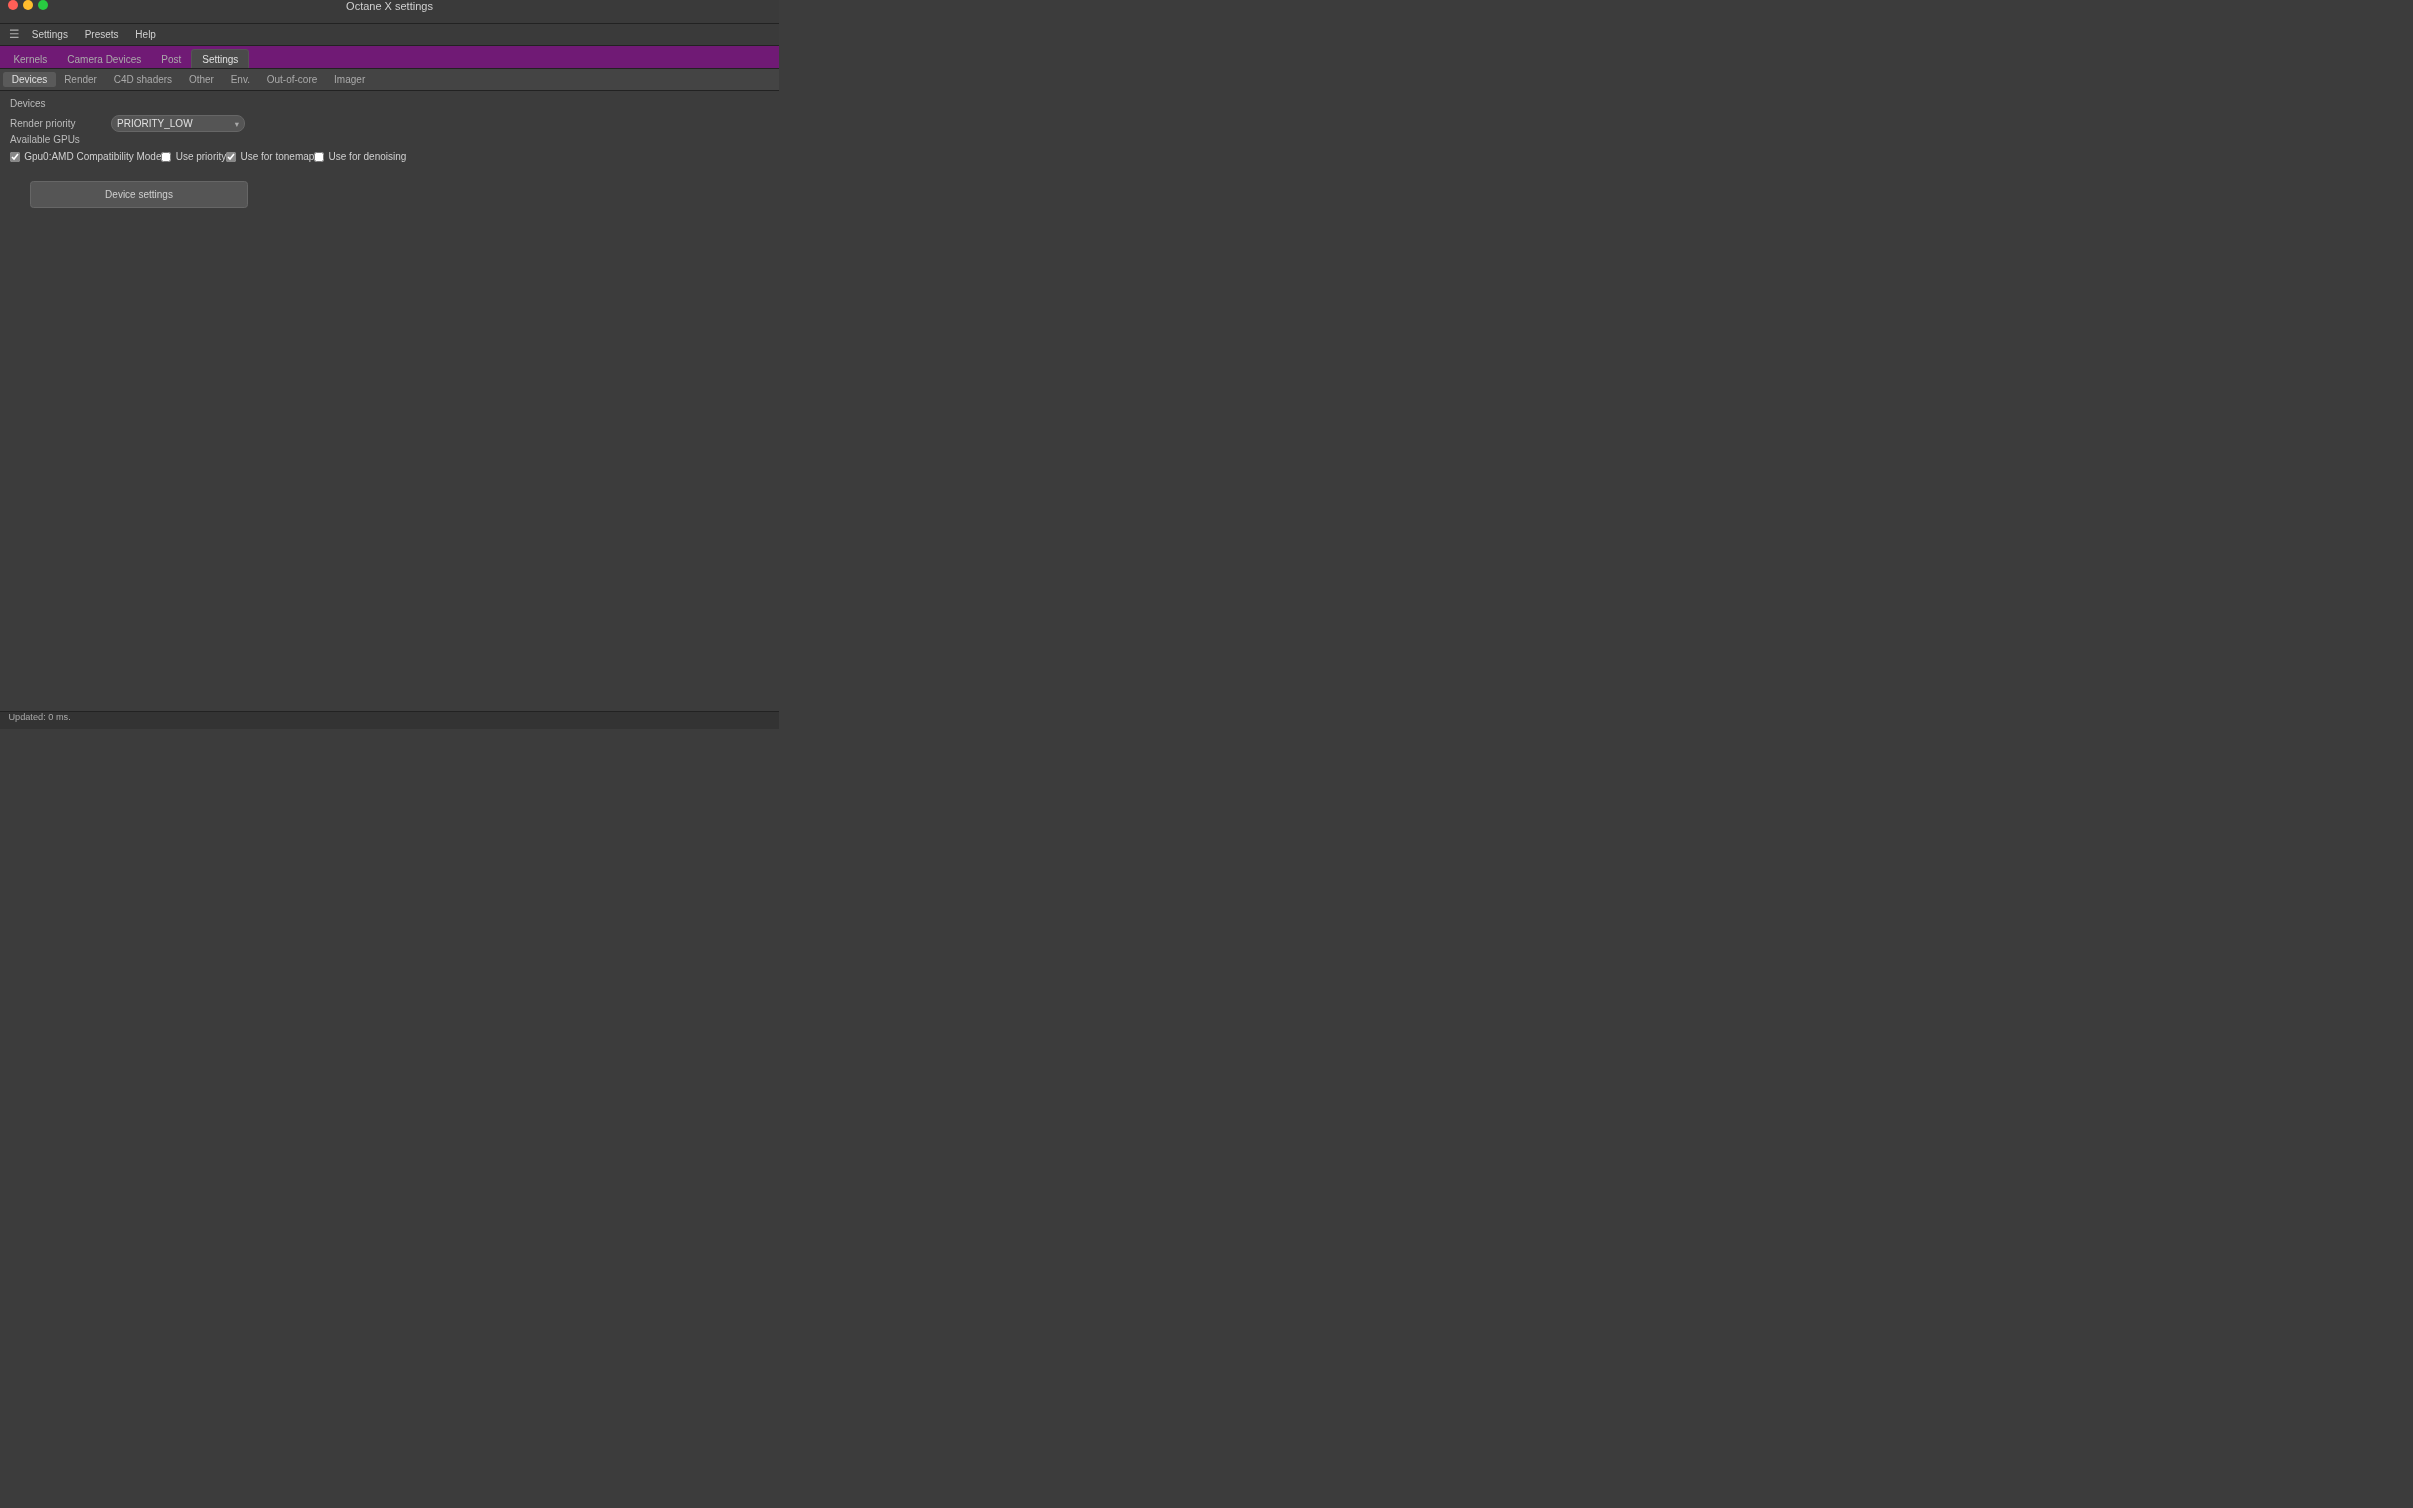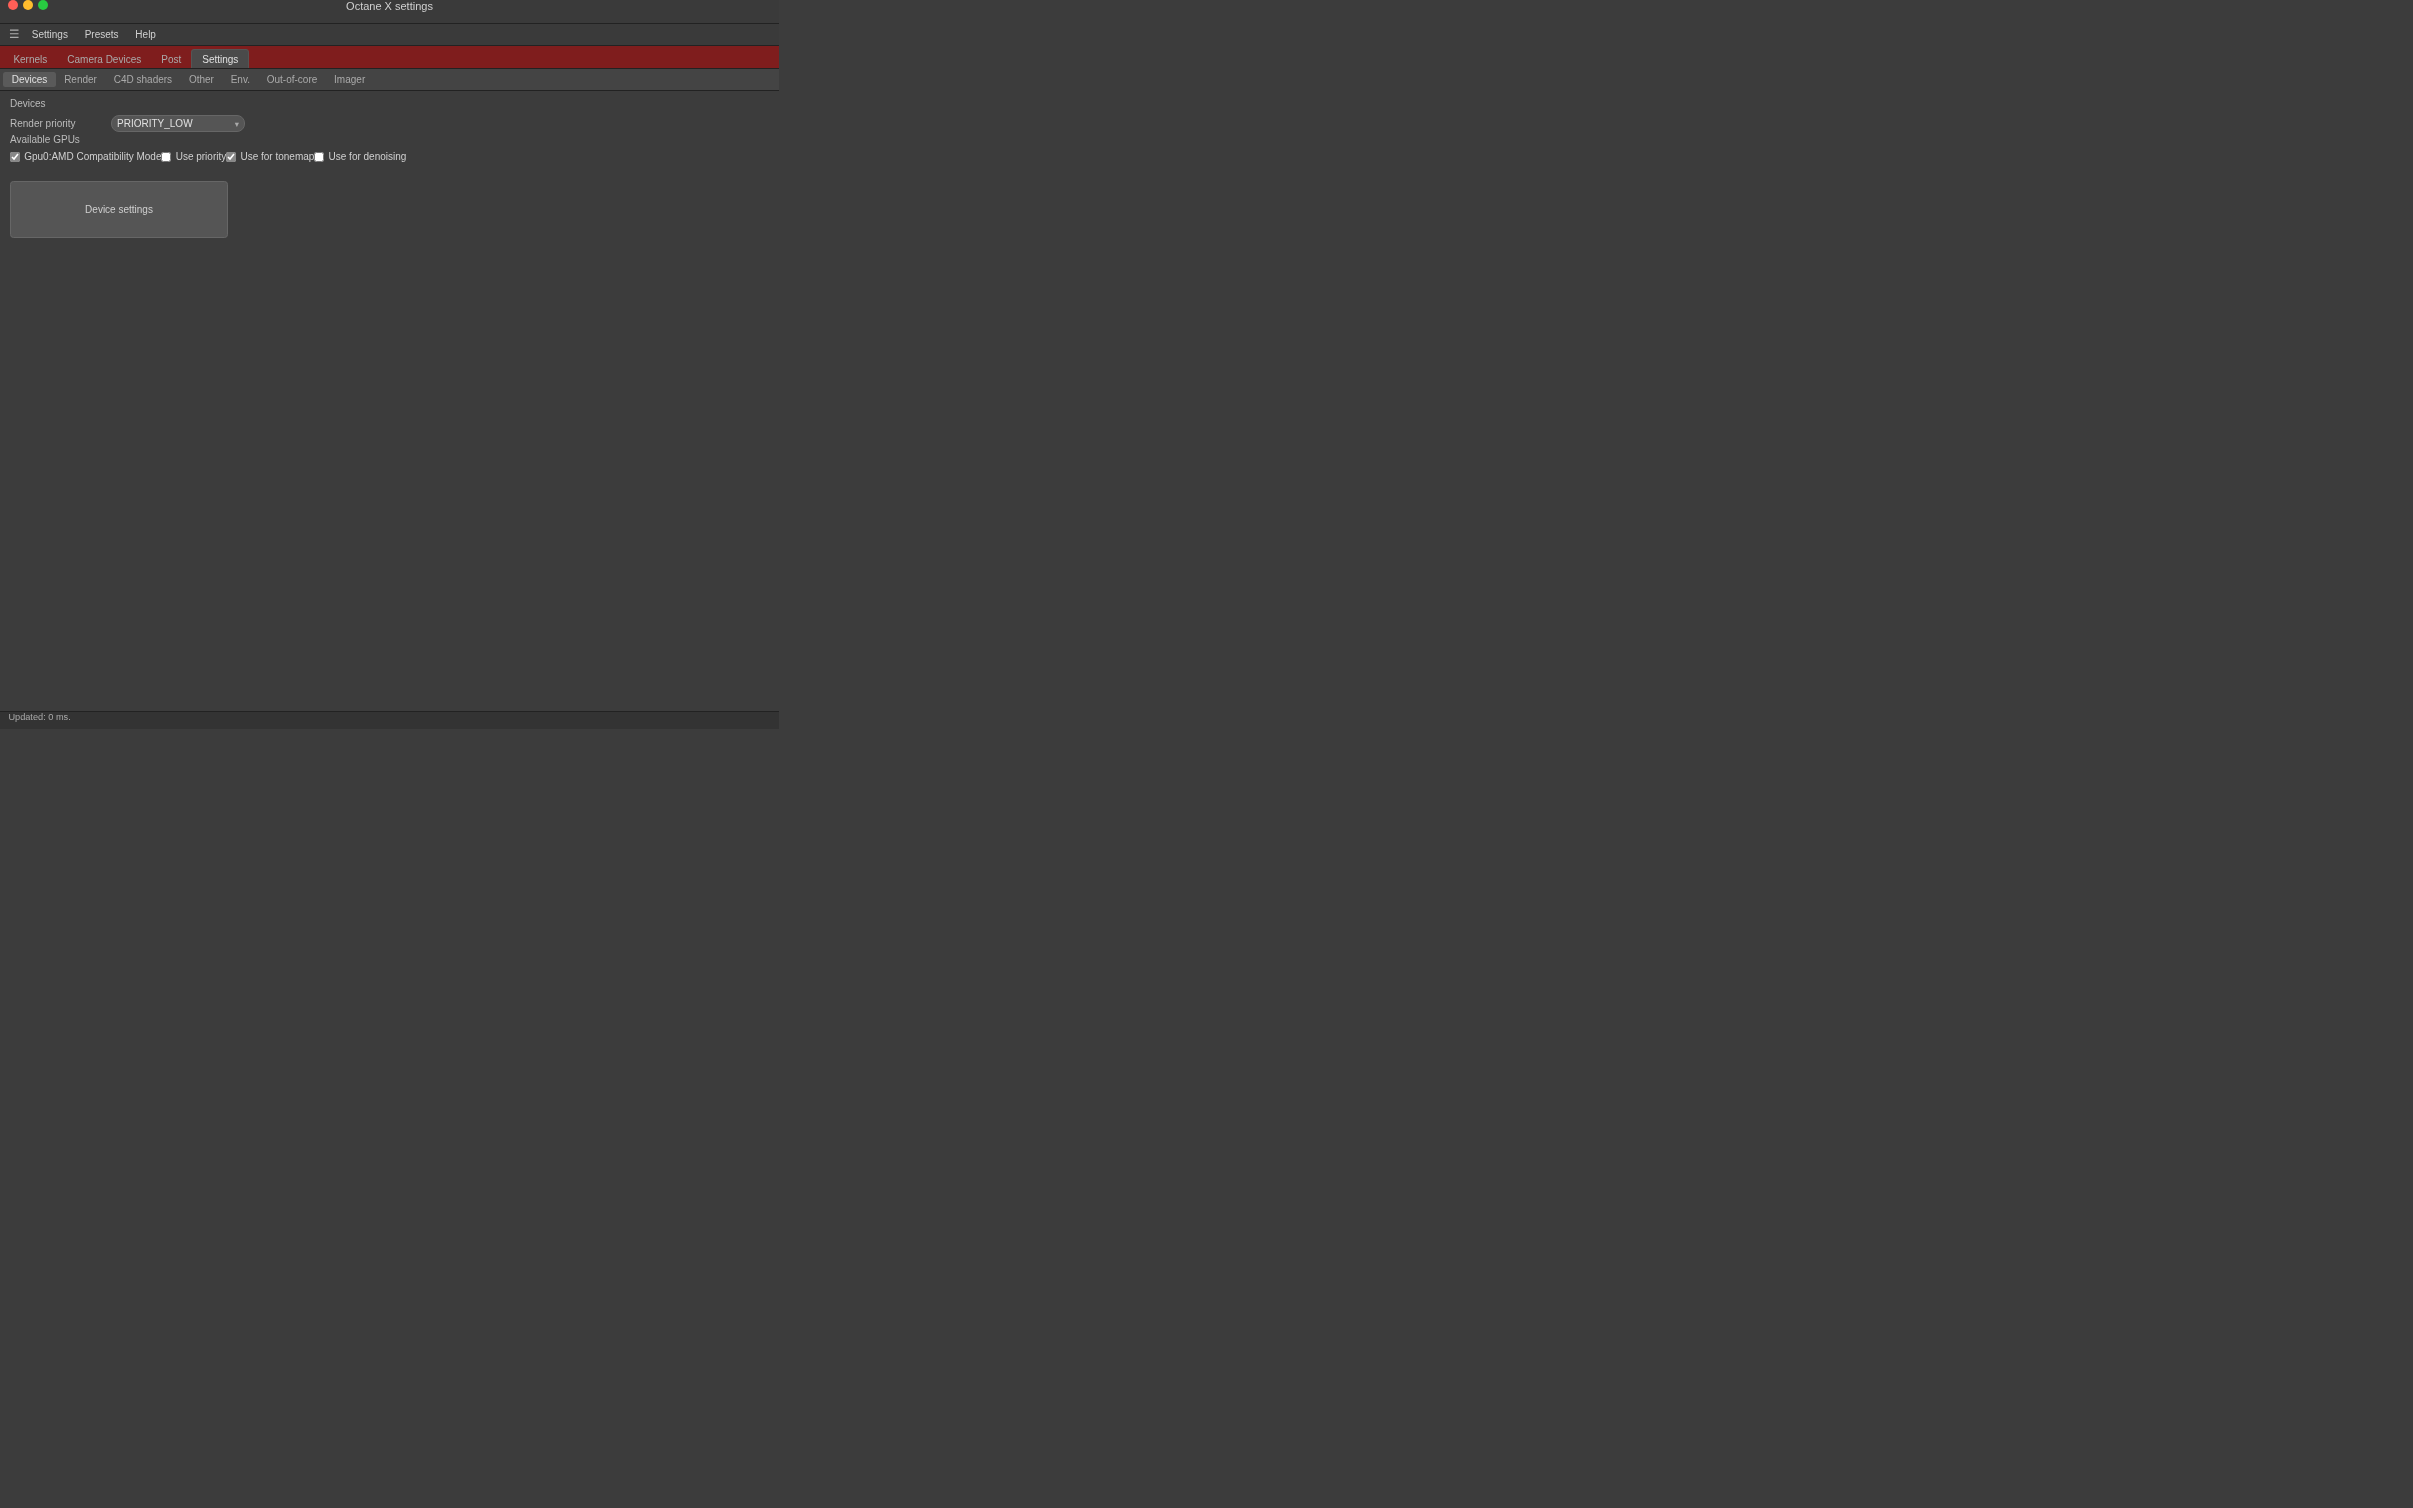--- a/index.html
+++ b/index.html
@@ -73,21 +73,21 @@
     .menu-item {
       padding: 1.7px 6.7px;
       cursor: pointer;
       color: #d0d0d0;
       font-size: 10px;
       border-radius: 2.5px;
     }
 
     
     .tabbar {
-      background: #7f1d1d;
+      background: #701a75;
       height: 23.5px;
       display: flex;
       align-items: flex-end;
       padding: 0 3.4px;
       border-bottom: 0.8px solid #222;
       flex-shrink: 0;
       text-align: center;
     }
     .tab {
       padding: 3.4px 10px;
@@ -198,27 +198,28 @@
     }
     .checkbox-label {
       font-size: 10px;
       color: #d0d0d0;
     }
 
     .device-settings-btn {
       background: #555;
       border: 0.8px solid #666;
       color: #d0d0d0;
-      padding: 22px 17px;
+      padding: 7px 17px;
       font-size: 10px;
       border-radius: 3.4px;
       cursor: pointer;
       margin-top: 13.4px;
       width: 218px;
       text-align: center;
+      margin-left: 20px;
     }
 
     
     .statusbar {
       background: #333;
       height: 18.4px;
       display: flex;
       align-items: flex-start;
       padding: 0 8.4px;
       border-top: 0.8px solid #222;

